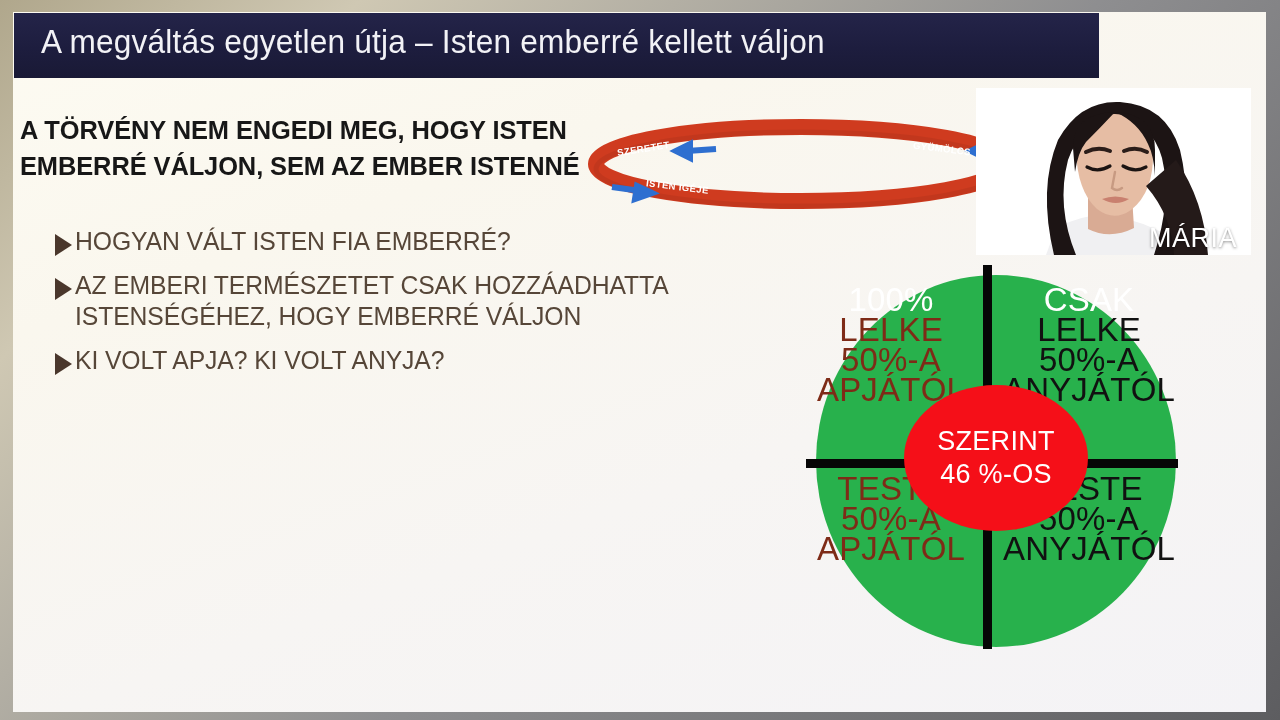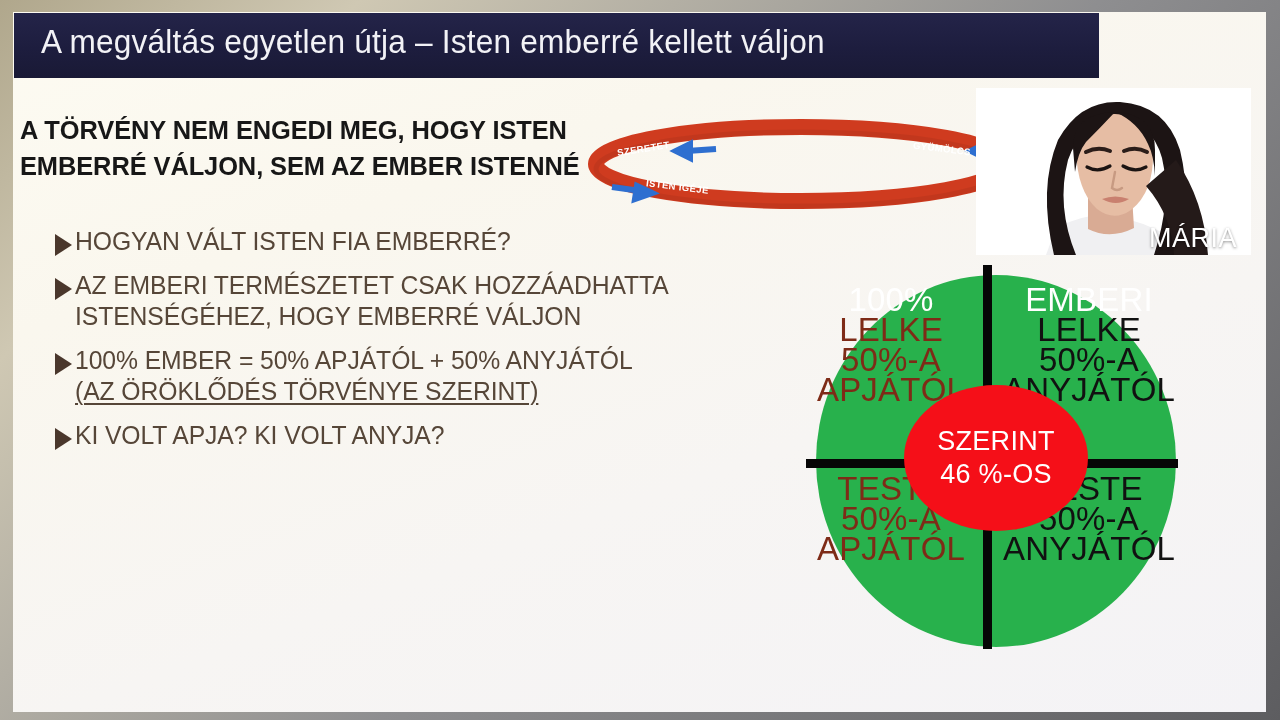--- a/index.html
+++ b/index.html
@@ -273,27 +273,20 @@
 
       <div class="bullet-item">
         <span class="bullet-marker"></span>
         <div class="bullet-body">
           <div class="bullet-line">AZ EMBERI TERMÉSZETET CSAK HOZZÁADHATTA</div>
           <div class="bullet-line">ISTENSÉGÉHEZ, HOGY EMBERRÉ VÁLJON</div>
         </div>
       </div>
 
 
-      <div class="bullet-item">
-        <span class="bullet-marker"></span>
-        <div class="bullet-body">
-          <div class="bullet-line">100% EMBER = 50% APJÁTÓL + 50% ANYJÁTÓL</div>
-          <div class="bullet-line underlined">(AZ ÖRÖKLŐDÉS TÖRVÉNYE SZERINT)</div>
-        </div>
-      </div>
 
       <div class="bullet-item">
         <span class="bullet-marker"></span>
         <div class="bullet-body">
           <div class="bullet-line">KI VOLT APJA? KI VOLT ANYJA?</div>
         </div>
       </div>
 
     </div>
 
@@ -360,21 +353,21 @@
       <div class="divider" id="divider-h"></div>
 
       <div class="quad quad-left" id="quad-tl">
         <div class="quad-line l1 white-text">100%</div>
         <div class="quad-line l2">LELKE</div>
         <div class="quad-line l3">50%-A</div>
         <div class="quad-line l4">APJÁTÓL</div>
       </div>
 
       <div class="quad quad-right" id="quad-tr">
-        <div class="quad-line white-text">EMBERI</div>
+        <div class="quad-line white-text">CSAK</div>
         <div class="quad-line">LELKE</div>
         <div class="quad-line">50%-A</div>
         <div class="quad-line">ANYJÁTÓL</div>
       </div>
 
       <div class="quad quad-left" id="quad-bl">
         <div class="quad-line">TESTE</div>
         <div class="quad-line">50%-A</div>
         <div class="quad-line">APJÁTÓL</div>
       </div>

